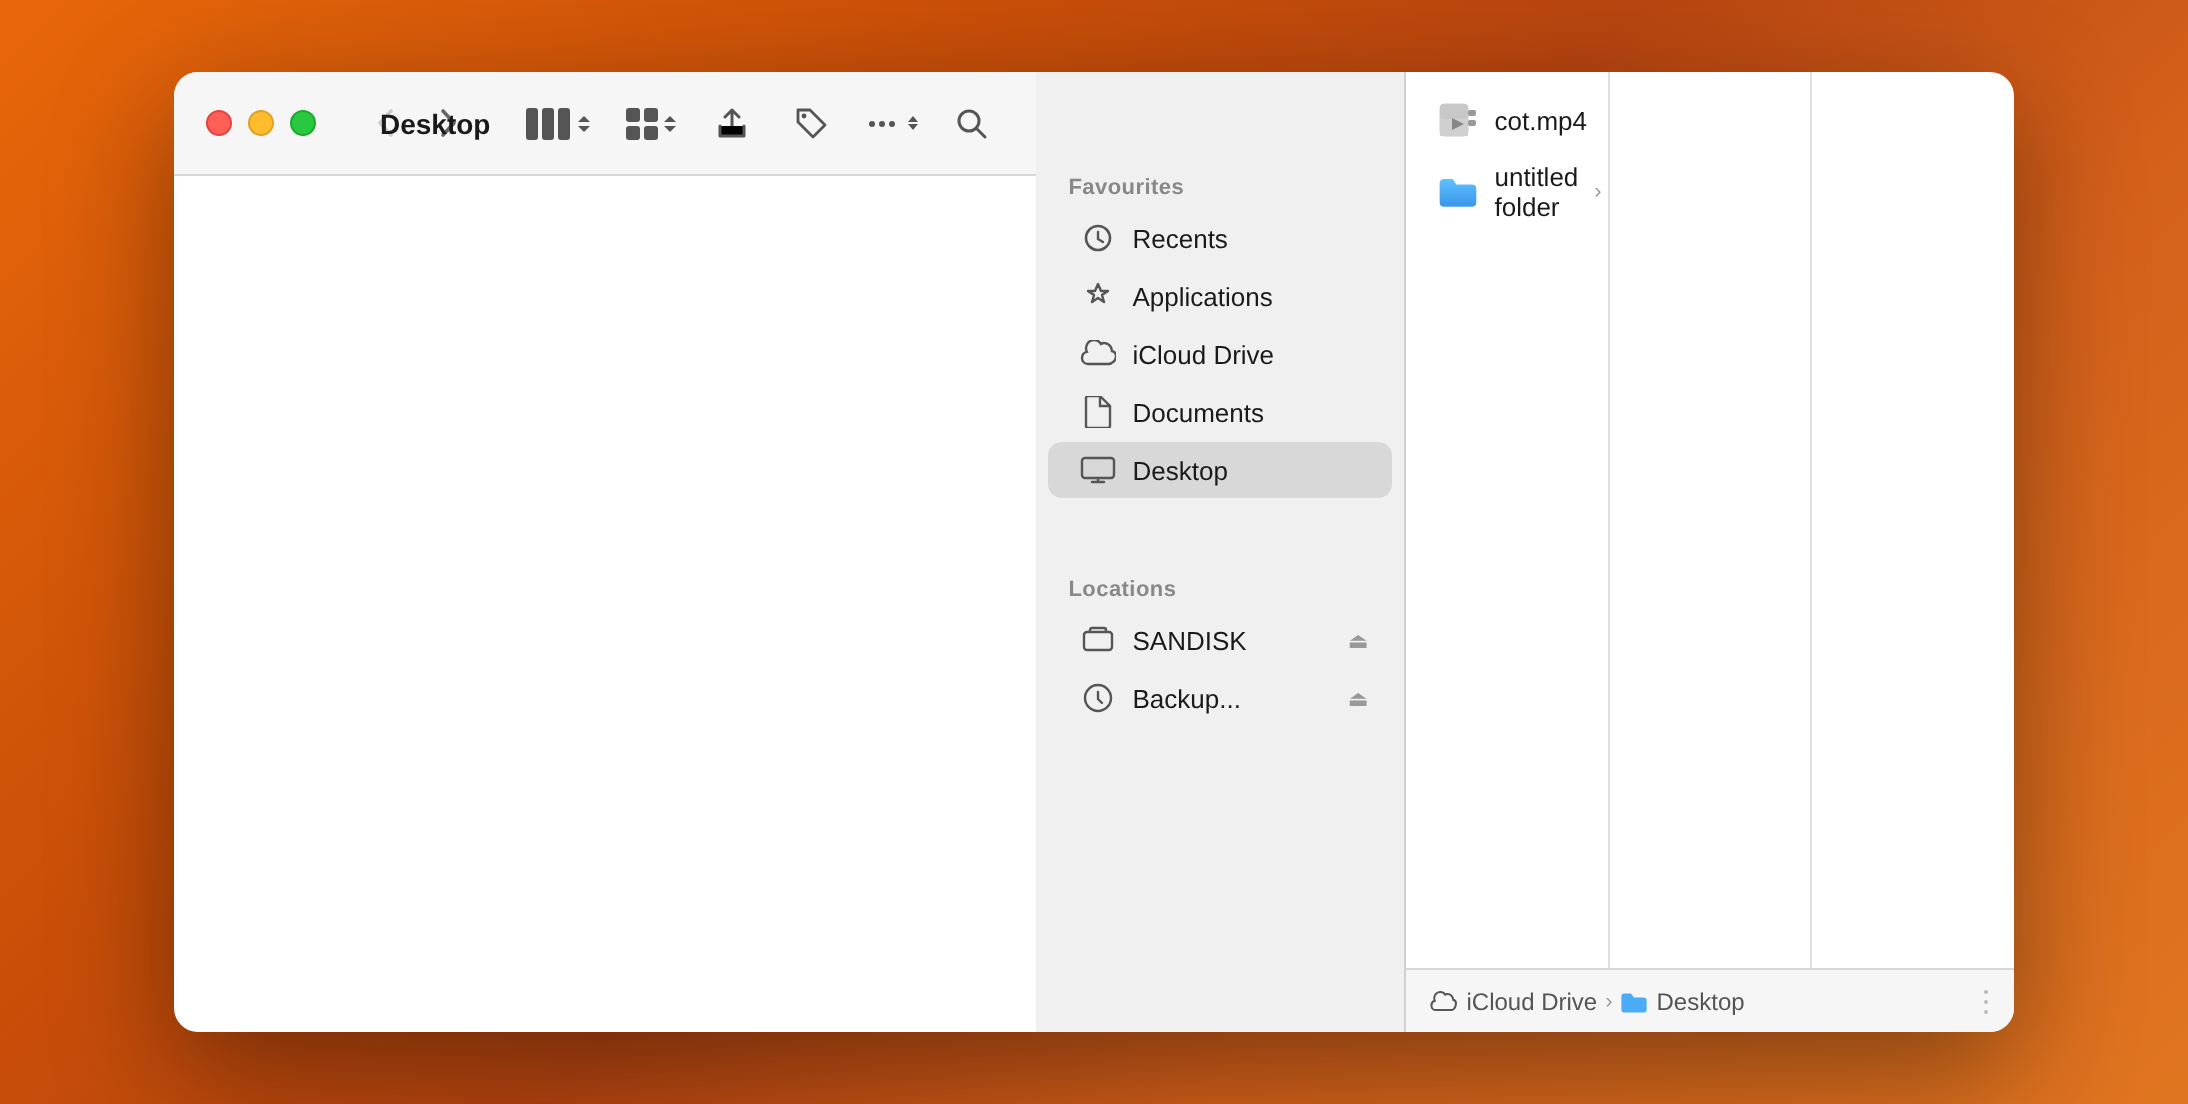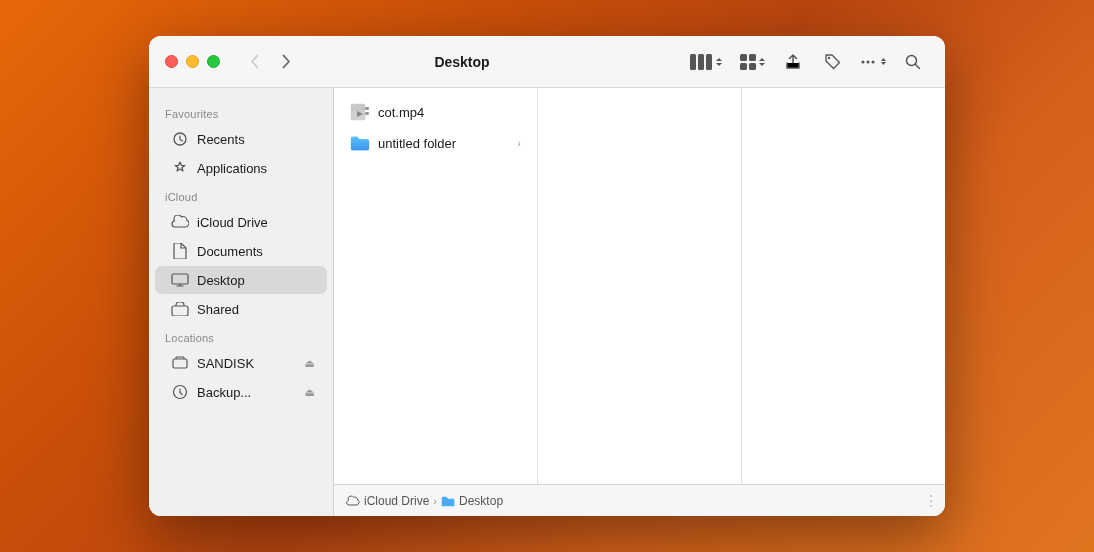--- a/index.html
+++ b/index.html
@@ -9,27 +9,27 @@
       height: 552px;
       background: linear-gradient(135deg, #e8670a 0%, #c94f08 30%, #b84510 50%, #d4601a 70%, #e07520 100%);
       display: flex;
       align-items: center;
       justify-content: center;
       font-family: -apple-system, BlinkMacSystemFont, "SF Pro Text", "Helvetica Neue", Arial, sans-serif;
       overflow: hidden;
     }
 
     .window {
-      width: 796px;
+      width: 920px;
       height: 480px;
       background: #fff;
       border-radius: 12px;
       box-shadow: 0 20px 60px rgba(0,0,0,0.4);
       display: flex;
-      flex-direction: column;
+      flex-direction: row;
       overflow: hidden;
     }
 
     
     .titlebar {
       height: 52px;
       background: #f6f6f6;
       border-bottom: 1px solid #d8d8d8;
       display: flex;
       align-items: center;
@@ -126,25 +126,26 @@
       width: 185px;
       background: #f0f0f0;
       border-right: 1px solid #d0d0d0;
       overflow-y: auto;
       padding: 12px 0;
       flex-shrink: 0;
     }
 
     .sidebar-section-header {
       font-size: 11px;
-      font-weight: 400;
+      font-weight: 700;
       color: #888;
       padding: 8px 4px 4px 16px;
       letter-spacing: 0.02em;
       text-transform: none;
+      margin-top: 32px;
     }
 
     .sidebar-item {
       display: flex;
       align-items: center;
       gap: 8px;
       padding: 5px 12px 5px 16px;
       cursor: pointer;
       border-radius: 7px;
       margin: 1px 6px;
@@ -365,21 +366,20 @@
       <div class="sidebar-item">
         <div class="sidebar-icon">
           <svg width="16" height="16" viewBox="0 0 16 16">
             <path d="M8 2L9.5 5.5H13L10 7.5L11 11L8 9L5 11L6 7.5L3 5.5H6.5L8 2Z" stroke="#555" stroke-width="1.2" fill="none" stroke-linejoin="round"></path>
           </svg>
         </div>
         <span class="sidebar-item-label">Applications</span>
       </div>
 
 
-      <div class="sidebar-section-header">iCloud</div>
 
       <div class="sidebar-item">
         <div class="sidebar-icon">
           <svg width="18" height="14" viewBox="0 0 18 14">
             <path d="M14 12H4C2.3 12 1 10.7 1 9C1 7.5 2 6.2 3.4 5.9C3.1 5.3 3 4.7 3 4C3 1.8 4.8 0 7 0C8.5 0 9.8 0.8 10.5 2C11 1.7 11.5 1.5 12 1.5C14.2 1.5 16 3.3 16 5.5C17.1 5.8 18 6.8 18 8C18 10.2 16.2 12 14 12Z" stroke="#555" stroke-width="1.2" fill="none"></path>
           </svg>
         </div>
         <span class="sidebar-item-label">iCloud Drive</span>
       </div>
 
@@ -396,29 +396,20 @@
       <div class="sidebar-item active">
         <div class="sidebar-icon">
           <svg width="18" height="14" viewBox="0 0 18 14">
             <rect x="1" y="1" width="16" height="10" rx="1.5" stroke="#555" stroke-width="1.2" fill="none"></rect>
             <path d="M6 13H12M9 11V13" stroke="#555" stroke-width="1.2" stroke-linecap="round"></path>
           </svg>
         </div>
         <span class="sidebar-item-label">Desktop</span>
       </div>
 
-      <div class="sidebar-item">
-        <div class="sidebar-icon">
-          <svg width="18" height="14" viewBox="0 0 18 14">
-            <rect x="1" y="4" width="16" height="10" rx="2" stroke="#555" stroke-width="1.2" fill="none"></rect>
-            <path d="M5 4V3C5 1.3 6.3 0 8 0H10C11.7 0 13 1.3 13 3V4" stroke="#555" stroke-width="1.2" fill="none"></path>
-          </svg>
-        </div>
-        <span class="sidebar-item-label">Shared</span>
-      </div>
 
       <div class="sidebar-section-header">Locations</div>
 
       <div class="sidebar-item">
         <div class="sidebar-icon">
           <svg width="16" height="16" viewBox="0 0 16 16">
             <rect x="1" y="4" width="14" height="9" rx="1.5" stroke="#555" stroke-width="1.2" fill="none"></rect>
             <path d="M4 4V3C4 2.4 4.4 2 5 2H11C11.6 2 12 2.4 12 3V4" stroke="#555" stroke-width="1.2" fill="none"></path>
           </svg>
         </div>

